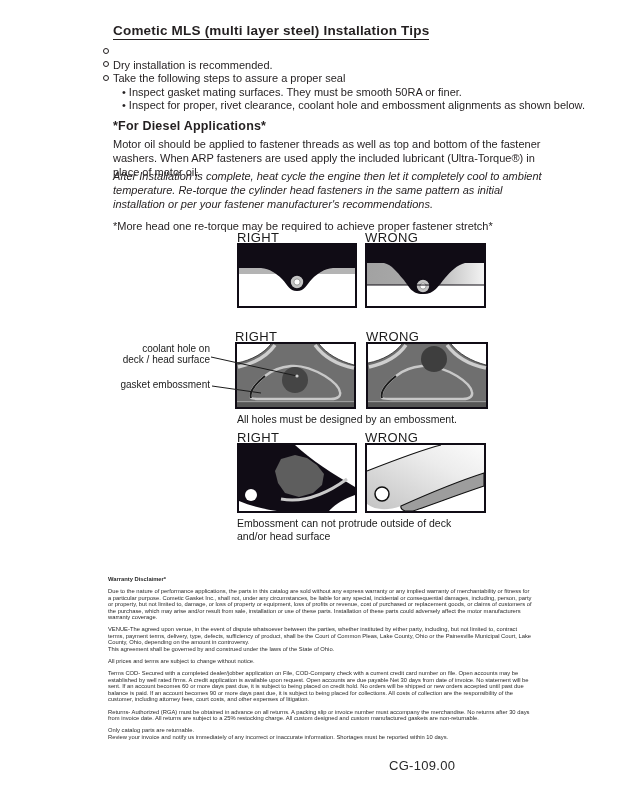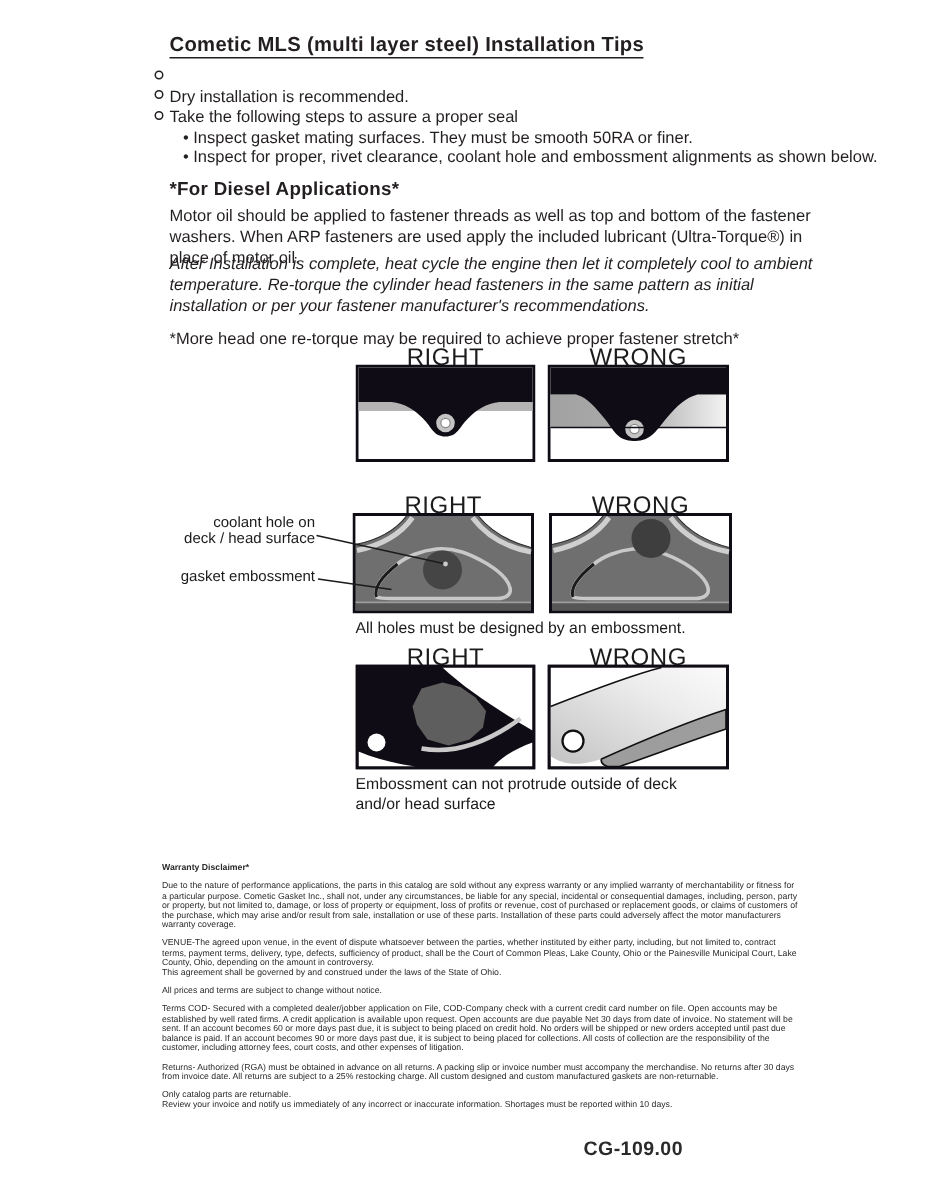--- a/index.html
+++ b/index.html
@@ -14,21 +14,21 @@
   .bullets{font-size:11px;line-height:13.6px;}
   .b-row{white-space:nowrap;}
   .ob{display:inline-block;width:4px;height:4px;border:1px solid #231f20;border-radius:50%;
       margin-right:4px;vertical-align:1.5px;}
   .sub{padding-left:19px;}
   .fb{display:inline-block;margin-right:3px;font-size:11px;}
 
   .h2{font-size:12.5px;font-weight:bold;letter-spacing:.2px;}
   .para{font-size:11px;line-height:14px;width:432px;}
 
-  .rw-label{font-size:16px;letter-spacing:.4px;color:#1b1b1b;text-align:center;}
+  .rw-label{font-size:13px;letter-spacing:.4px;color:#1b1b1b;text-align:left;}
   .caption{font-size:10.5px;color:#1b1b1b;line-height:12.5px;}
 
   .annot{font-size:10px;line-height:10.5px;text-align:right;color:#1b1b1b;}
 
   .disc{font-size:5.8px;line-height:6.4px;width:426px;color:#2a2a2a;}
   .disc .dh{font-weight:bold;}
   .disc p{margin:0 0 6px 0;}
   .disc p.tight{margin:0;}
 
   .footer-code{font-size:13px;color:#2a2a2a;letter-spacing:.3px;}
@@ -179,15 +179,15 @@
     <p>Due to the nature of performance applications, the parts in this catalog are sold without any express warranty or any implied warranty of merchantability or fitness for a particular purpose.  Cometic Gasket Inc., shall not, under any circumstances, be liable for any special, incidental or consequential damages, including, person, party or property, but not limited to, damage, or loss of property or equipment, loss of profits or revenue, cost of purchased or replacement goods, or claims of customers of the purchase, which may arise and/or result from sale, installation or use of these parts.  Installation of these parts could adversely affect the motor manufacturers warranty coverage.</p>
     <p class="tight">VENUE-The agreed upon venue, in the event of dispute whatsoever between the parties, whether instituted by either party, including, but not limited to, contract terms, payment terms, delivery, type, defects, sufficiency of product, shall be the Court of Common Pleas, Lake County, Ohio or the Painesville Municipal Court, Lake County, Ohio, depending on the amount in controversy.</p>
     <p>This agreement shall be governed by and construed under the laws of the State of Ohio.</p>
     <p>All prices and terms are subject to change without notice.</p>
     <p>Terms COD- Secured with a completed dealer/jobber application on File, COD-Company check with a current credit card number on file.  Open accounts may be established by well rated firms.  A credit application is available upon request.  Open accounts are due payable Net 30 days from date of invoice.  No statement will be sent.  If an account becomes 60 or more days past due, it is subject to being placed on credit hold.  No orders will be shipped or new orders accepted until past due balance is paid.  If an account becomes 90 or more days past due, it is subject to being placed for collections.  All costs of collection are the responsibility of the customer, including attorney fees, court costs, and other expenses of litigation.</p>
     <p>Returns- Authorized (RGA) must be obtained in advance on all returns.  A packing slip or invoice number must accompany the merchandise.  No returns after 30 days from invoice date.  All returns are subject to a 25% restocking charge.  All custom designed and custom manufactured gaskets are non-returnable.</p>
     <p class="tight">Only catalog parts are returnable.</p>
     <p>Review your invoice and notify us immediately of any incorrect or inaccurate information.  Shortages must be reported within 10 days.</p>
   </div>
 
-  <div class="abs footer-code" style="left:389px;top:758px;font-weight:bold;">CG-109.00</div>
+  <div class="abs footer-code" style="left:389px;top:758px;">CG-109.00</div>
 
 </div>
 
 </body></html>

